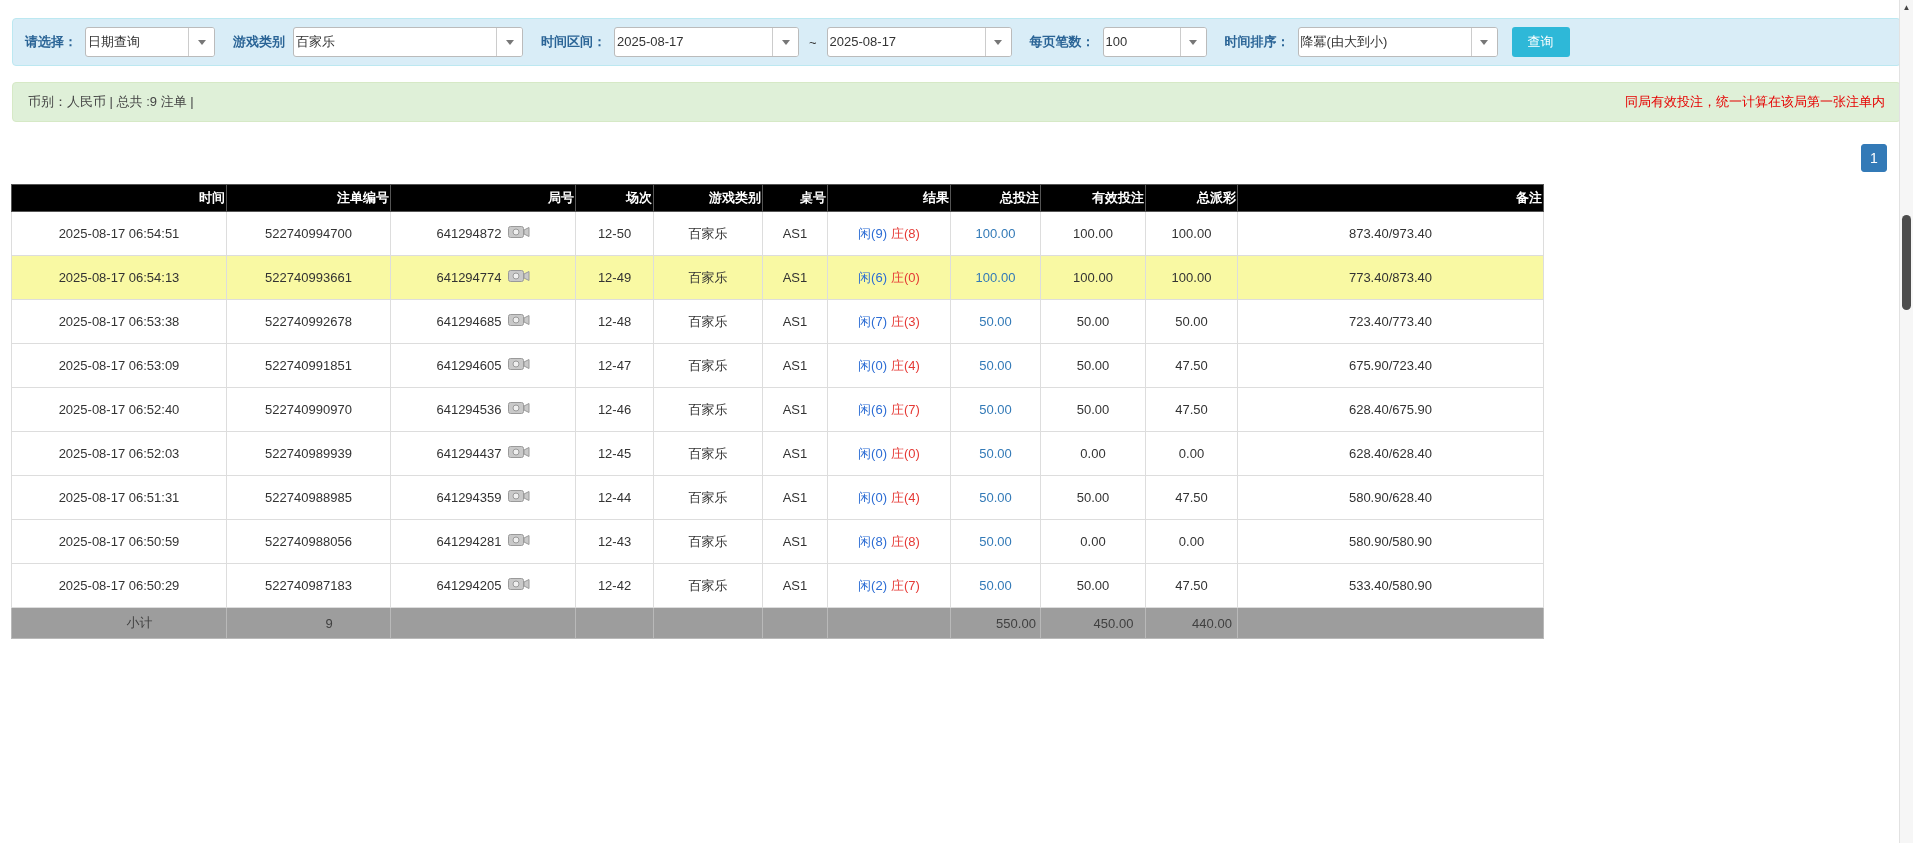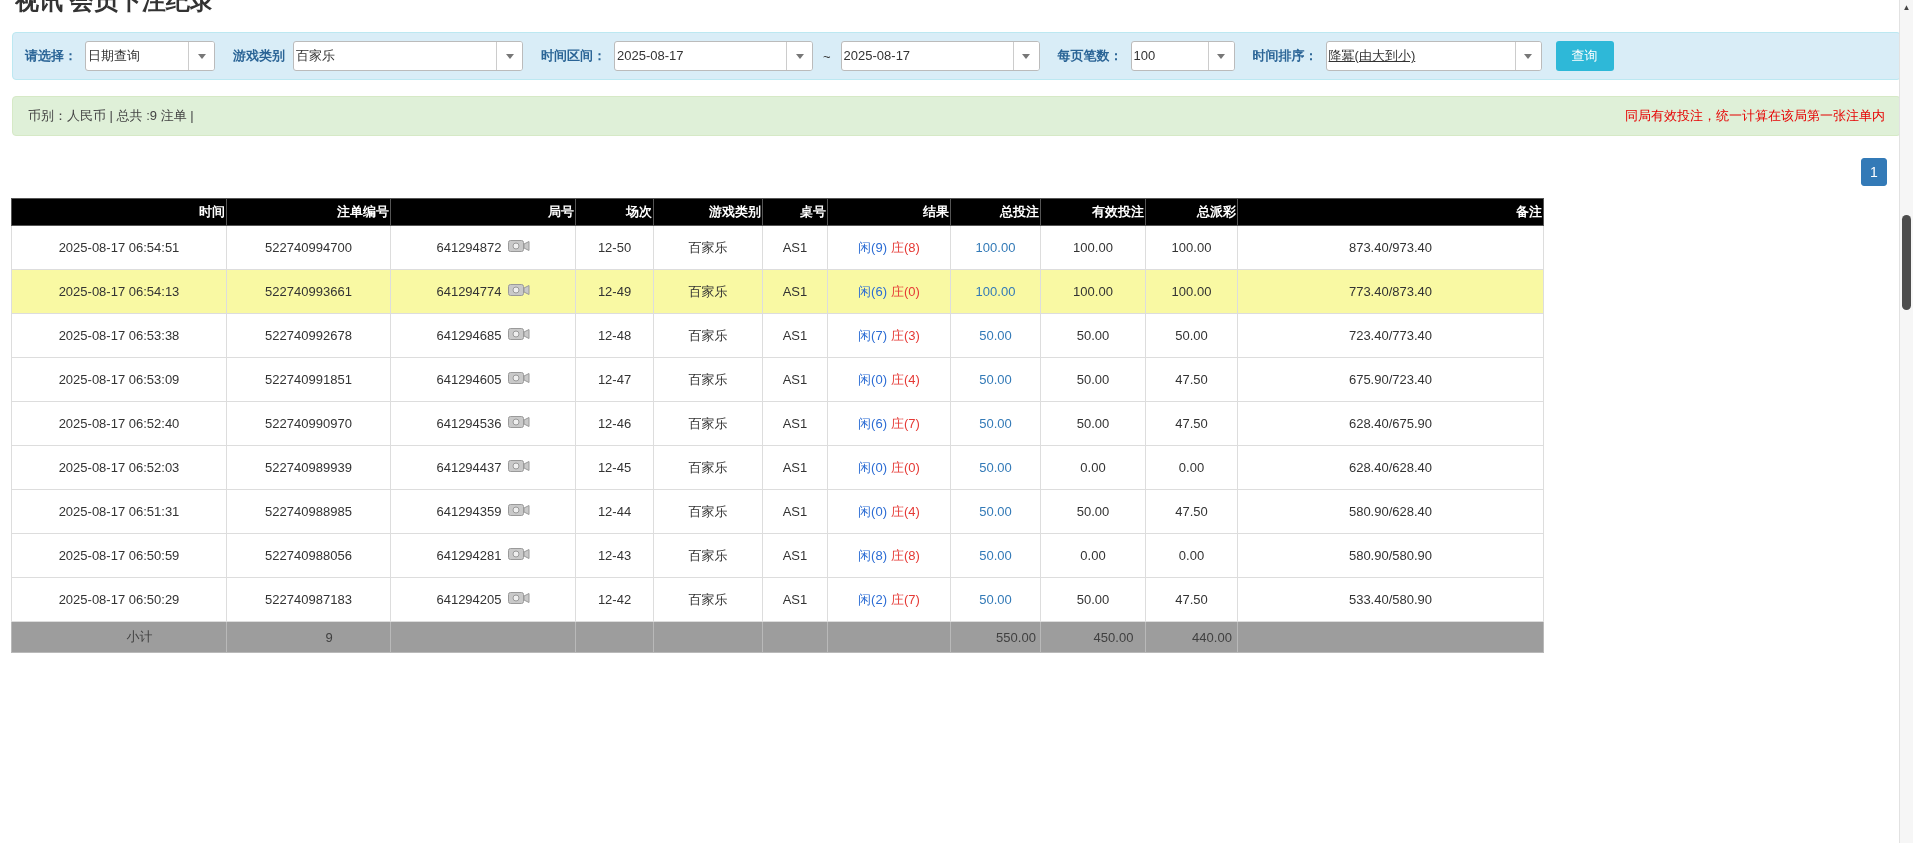--- a/index.html
+++ b/index.html
@@ -72,23 +72,23 @@
     background: #fff;
   }
   .caret {
     width: 0; height: 0;
     border-left: 4px solid transparent;
     border-right: 4px solid transparent;
     border-top: 5px solid #777;
   }
   .w-select { width: 130px; }
   .w-game   { width: 230px; }
-  .w-date   { width: 199px; gap: 16px; }
+  .w-date   { width: 185px; gap: 16px; }
   .w-size   { width: 104px; }
-  .w-sort   { width: 216px; text-decoration: underline; }
+  .w-sort   { width: 200px; }
   .range-sep { color: #333; padding: 0 2px; }
   .search-btn {
     height: 30px;
     padding: 0 16px;
     margin-left: 6px;
     border: none;
     border-radius: 3px;
     background: var(--search-button, #2eb8d8);
     color: #fff;
     font-size: 13px;
@@ -190,23 +190,20 @@
     background: #4d4d4d;
     border-radius: 5px;
     cursor: grab;
   }
 </style>
 </head>
 <body>
 
 <div class="page">
 
-  <div class="title-clip">
-    <h1>视讯 会员下注纪录</h1>
-  </div>
 
   <div class="filter-bar">
     <span class="flabel">请选择：</span>
     <div class="combo w-select">
       <span class="val">日期查询</span>
       <span class="toggle">
           <i class="caret"></i>
         </span>
     </div>
 

